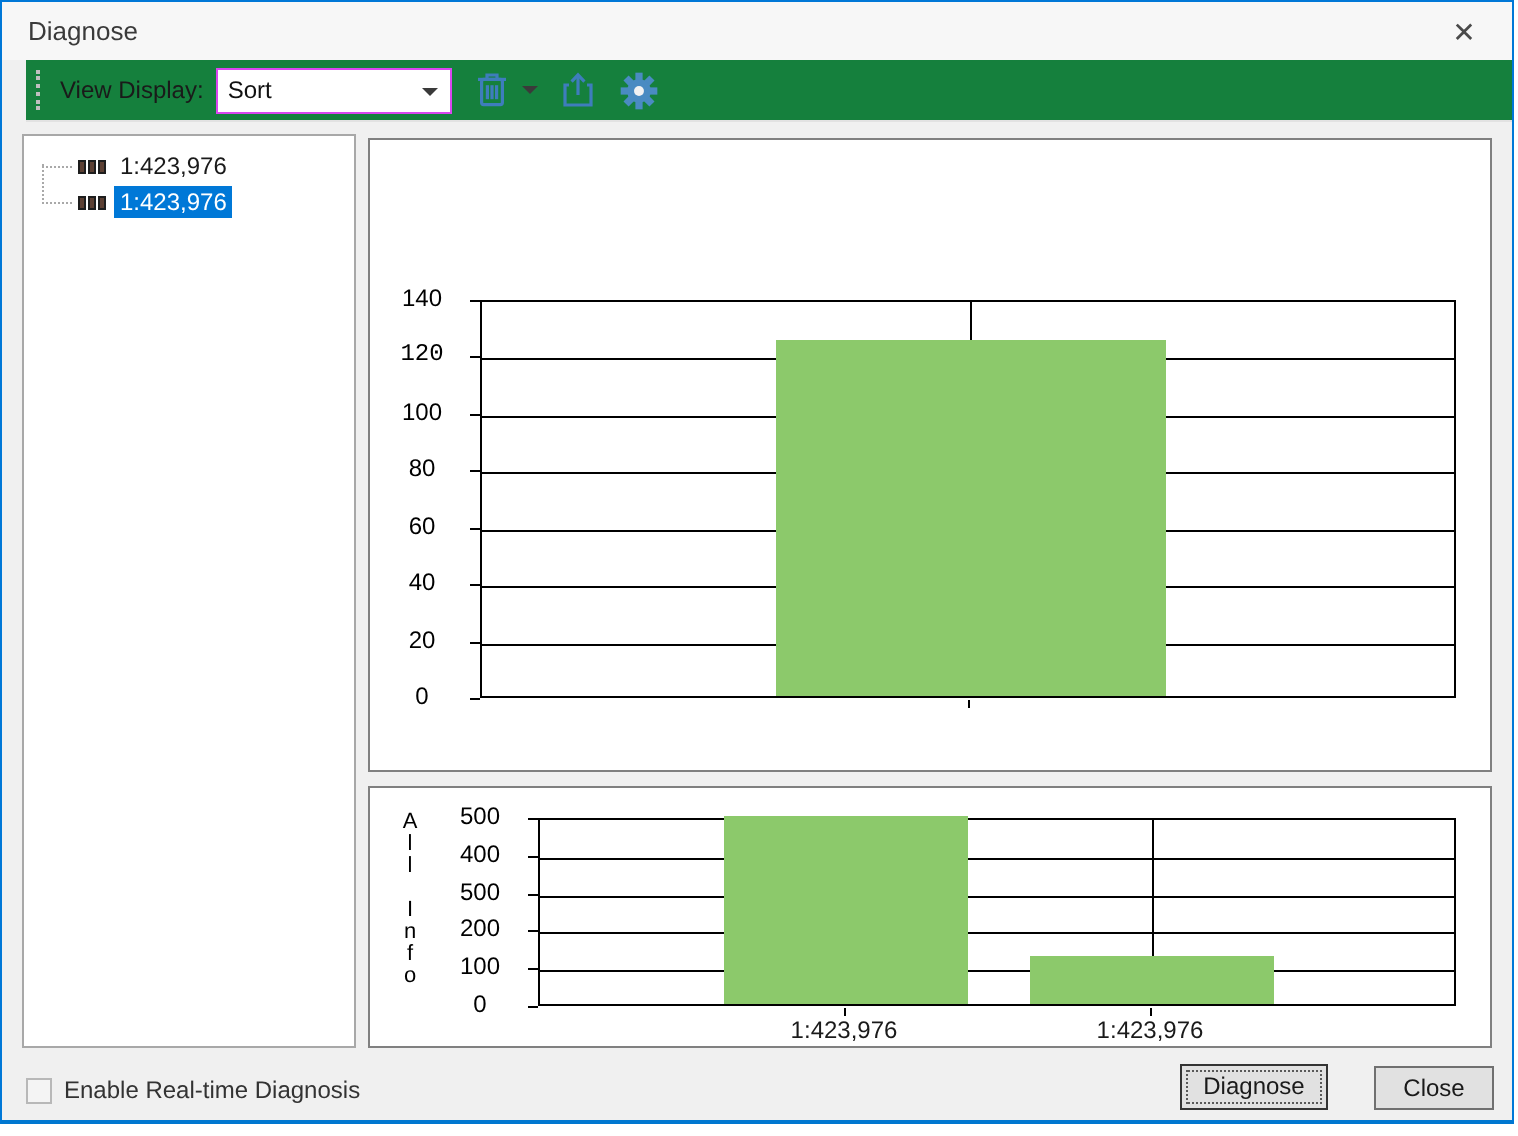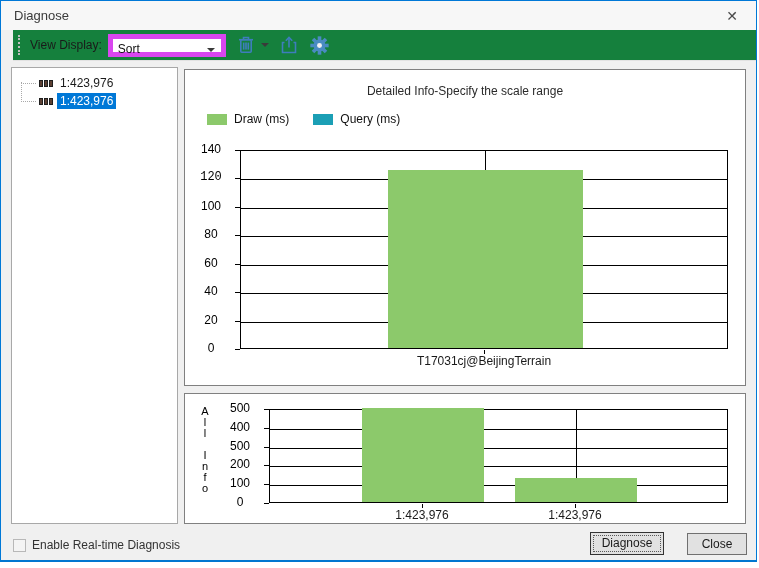--- a/index.html
+++ b/index.html
@@ -11,21 +11,21 @@
   .titlebar { position:absolute; left:0; top:0; width:100%; height:29px; background:#F7F7F7; }
   .title-text { position:absolute; left:13px; top:0; line-height:29px; font-size:13px; color:#3A3A3A; }
   .close-btn { position:absolute; right:12px; top:4px; width:24px; height:22px; text-align:center;
                line-height:22px; font-size:14px; color:#4A4A4A; cursor:pointer; }
 
   
   .toolbar { position:absolute; left:12px; top:29px; width:100%; height:31px; background:#15803d;
              border-bottom:1px solid #E2E2E2; display:flex; align-items:center; }
   .gripper { width:3px; height:20px; border-left:2px dotted #BFBFBF; margin-left:5px; }
   .tb-label { font-size:12px; color:#1A1A1A; margin-left:9px; }
-  .combo { position:relative; width:118px; height:23px; background:#fff; border:5px solid #d946ef;
+  .combo { position:relative; width:118px; height:23px; background:#fff; border:1px solid #d946ef;
            margin-left:6px; cursor:default; }
   .combo-text { position:absolute; left:5px; top:0; line-height:21px; font-size:12px; color:#111; }
   .caret { width:0; height:0; border-left:4px solid transparent; border-right:4px solid transparent;
            border-top:4px solid #3A3A3A; }
   .combo .caret { position:absolute; right:6px; top:9px; }
   .tb-icon { margin-left:9px; display:flex; align-items:center; cursor:pointer; }
   .tb-caret { margin-left:4px; cursor:pointer; }
 
   
   .left-panel { position:absolute; left:10px; top:66px; width:167px; height:457px;
@@ -144,31 +144,20 @@
             <i></i>
             <i></i>
             <i></i>
           </span>
         <span class="tree-label selected">1:423,976</span>
       </div>
     </div>
   </div>
 
   <div class="main-panel">
-    <div class="chart-title">Detailed Info-Specify the scale range</div>
-    <div class="legend">
-      <span class="legend-item">
-        <span class="legend-swatch" style="background: rgb(140, 201, 107);"></span>
-        <span>Draw (ms)</span>
-      </span>
-      <span class="legend-item">
-        <span class="legend-swatch" style="background: rgb(27, 159, 181);"></span>
-        <span>Query (ms)</span>
-      </span>
-    </div>
   <div class="plot" style="left: 55px; top: 80px; width: 488px; height: 199px;">
         <div class="gridline" style="top: 171px;"></div>
         <div class="gridline" style="top: 142px;"></div>
         <div class="gridline" style="top: 114px;"></div>
         <div class="gridline" style="top: 85px;"></div>
         <div class="gridline" style="top: 57px;"></div>
         <div class="gridline" style="top: 28px;"></div>
         <div class="centerline" style="left: 244px;"></div>
         <div class="bar" style="left: 147px; bottom: 0px; width: 195px; height: 178px; background: rgb(140, 201, 107);"></div>
       </div>
@@ -182,21 +171,20 @@
       <div class="ylabel" style="left: 7px; top: 186px; width: 38px;">60</div>
       <div class="ytick" style="left: 50px; top: 165px; width: 5px;"></div>
       <div class="ylabel" style="left: 7px; top: 157px; width: 38px;">80</div>
       <div class="ytick" style="left: 50px; top: 137px; width: 5px;"></div>
       <div class="ylabel" style="left: 7px; top: 129px; width: 38px;">100</div>
       <div class="ytick" style="left: 50px; top: 108px; width: 5px;"></div>
       <div class="ylabel" style="left: 7px; top: 100px; width: 38px; font-family: Liberation Mono, monospace;">120</div>
       <div class="ytick" style="left: 50px; top: 80px; width: 5px;"></div>
       <div class="ylabel" style="left: 7px; top: 72px; width: 38px;">140</div>
       <div class="xtick" style="left: 299px; top: 280px;"></div>
-      <div class="xlabel" style="left: 299px; top: 284px;">T17031cj@BeijingTerrain</div>
     </div>
 
   <div class="lower-panel">
   <div class="plot" style="left: 84px; top: 15px; width: 459px; height: 94px;">
         <div class="gridline" style="top: 75px;"></div>
         <div class="gridline" style="top: 56px;"></div>
         <div class="gridline" style="top: 38px;"></div>
         <div class="gridline" style="top: 19px;"></div>
         <div class="centerline" style="left: 153px;"></div>
         <div class="centerline" style="left: 306px;"></div>

